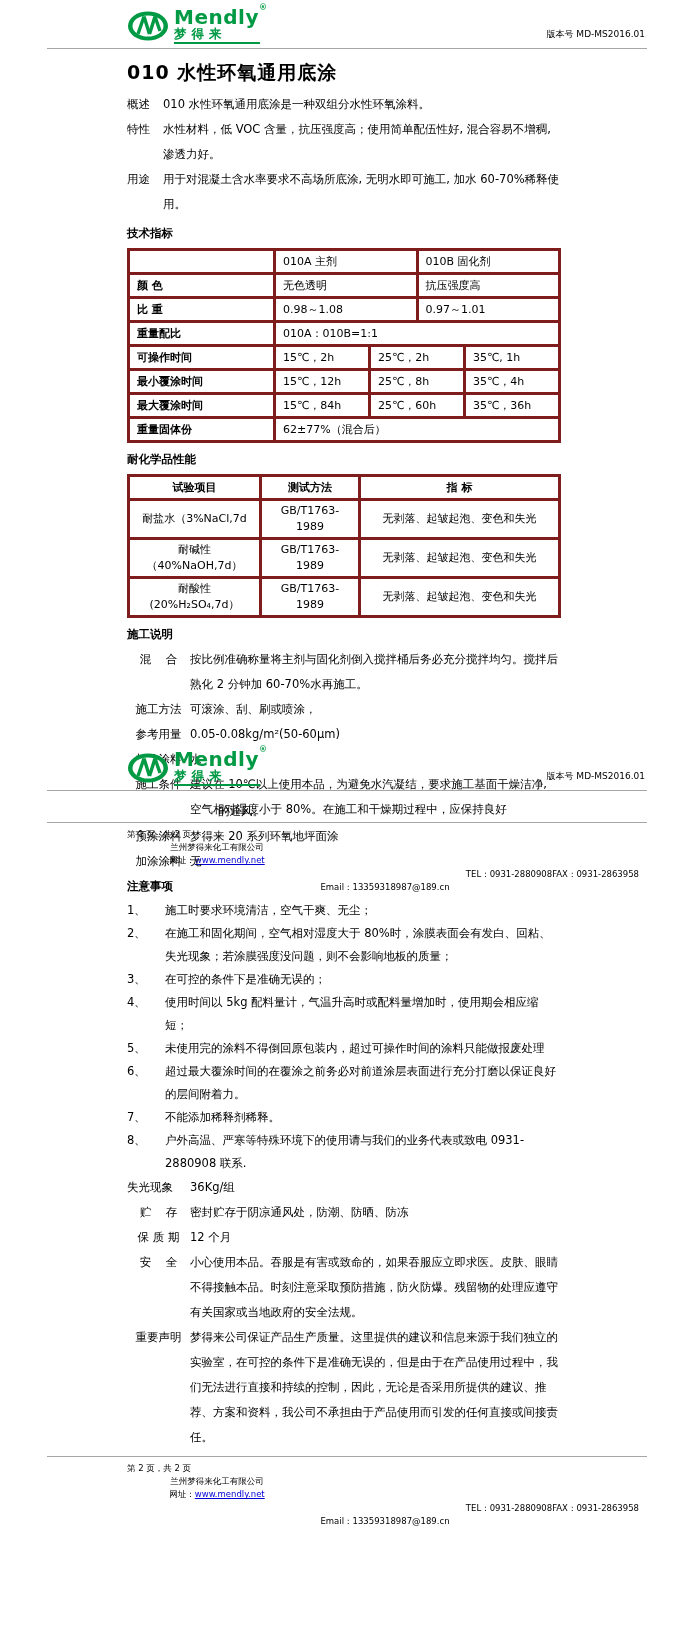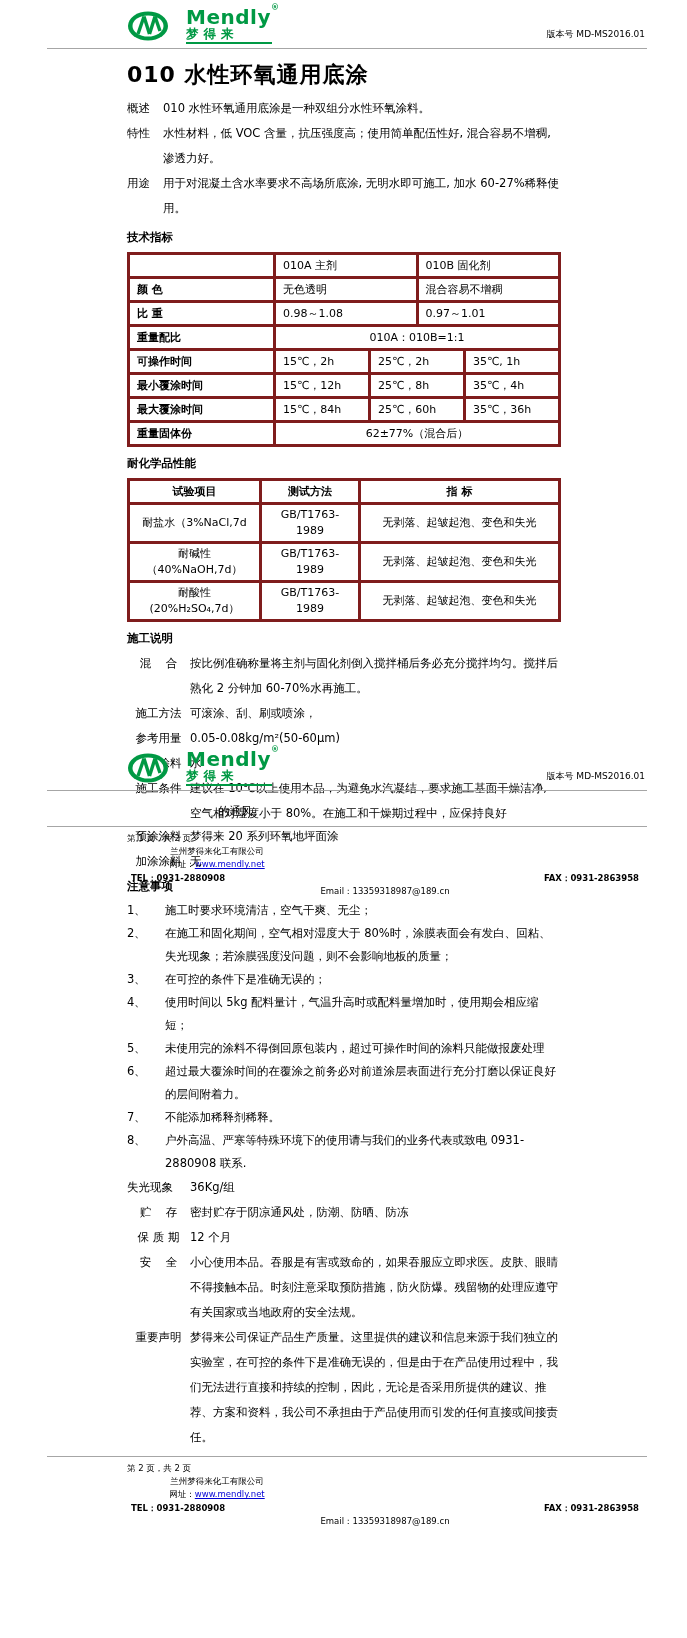--- a/index.html
+++ b/index.html
@@ -11,56 +11,56 @@
   .page{display:flex;flex-direction:column;}
   .page1{height:742px;}
   .page2{height:896px;}
   
   .page-header{
     display:flex;justify-content:space-between;align-items:flex-end;
     padding:5px 42px 3px 126px;
   }
   .logo{display:flex;align-items:flex-start;}
   .logo svg{display:block;}
-  .logo-textwrap{margin-left:12px;line-height:1;position:relative;top:2px;}
+  .logo-textwrap{margin-left:0;line-height:1;position:relative;top:2px;}
   .logo-brand{font-weight:bold;font-size:20px;letter-spacing:0.5px;color:var(--green);}
   .logo-reg{font-size:8px;vertical-align:top;position:relative;top:-3px;color:var(--green);font-weight:bold;}
   .logo-brand-cn{font-weight:bold;font-size:12.5px;letter-spacing:5px;color:var(--green);margin-top:1px;}
   .logo-underline{height:2px;background:var(--green);width:86px;margin-top:1px;}
   .version{font-size:9px;color:#000;padding-bottom:2px;}
   .header-rule{border:none;border-top:1.5px solid #a6a6a6;margin:2px 40px 0 47px;}
   
   .content{margin:0 126px 0 127px;flex:1;}
-  .doc-title{font-size:22px;font-weight:bold;margin:11px 0 6px 0;letter-spacing:1px;}
+  .doc-title{font-size:19px;font-weight:bold;margin:11px 0 6px 0;letter-spacing:1px;}
   .row{display:flex;align-items:flex-start;line-height:25px;font-size:11.5px;}
   .row .lbl{font-weight:normal;flex-shrink:0;white-space:pre;}
   .lbl-s{width:36px;}
   .lbl-m{width:63px;text-align:center;}
   .row .txt{flex:1;}
   .heading{font-weight:bold;font-size:11.5px;line-height:25px;}
   
   table{border-collapse:collapse;width:100%;font-size:11px;table-layout:fixed;margin:2px 0 4px 0;}
   td{border:3px solid #7f1d1d;padding:2px 7px;height:17px;line-height:16px;}
   .tech td.c-label{font-weight:bold;}
   .tech .wide-label{letter-spacing:0;}
-  td.center{text-align:center;}
+  td.center{}
   .chem td{text-align:center;}
   .chem td.hdr{font-weight:bold;}
   
   .note{display:flex;font-size:11.5px;line-height:23px;}
   .note .num{width:38px;flex-shrink:0;}
   .note .ntxt{flex:1;}
   
   .page-footer{margin-top:auto;}
   .footer-rule{border:none;border-top:1.5px solid #a6a6a6;margin:0 40px 4px 47px;}
   .footer-cols{display:flex;margin:0 44px 0 127px;font-size:8.5px;line-height:1.55;flex-direction:column;}
   .footer-pagenum{width:128px;flex-shrink:0;padding-top:1px;}
   .footer-center{width:180px;flex-shrink:0;text-align:center;}
   .footer-right{flex:1;text-align:center;}
-  .footer-telfax{display:flex;justify-content:space-between;padding:0 4px;font-weight:bold;}
+  .footer-telfax{display:flex;justify-content:flex-end;padding:0 4px;}
   a.weblink{color:#0000d4;text-decoration:underline;}
   .page2 .page-footer{margin-bottom:110px;}
   .cont-line{font-size:11.5px;line-height:25px;margin-left:91px;}
   .sp8{height:8px;}
   .sp4{height:4px;}
   :root{--green:#009944;}
 </style>
 </head>
 <body>
 
@@ -95,21 +95,21 @@
     <div class="row">
       <span class="lbl lbl-s">概述</span>
       <span class="txt">010 水性环氧通用底涂是一种双组分水性环氧涂料。</span>
     </div>
     <div class="row">
       <span class="lbl lbl-s">特性</span>
       <span class="txt">水性材料，低 VOC 含量，抗压强度高；使用简单配伍性好, 混合容易不增稠, 渗透力好。</span>
     </div>
     <div class="row">
       <span class="lbl lbl-s">用途</span>
-      <span class="txt">用于对混凝土含水率要求不高场所底涂, 无明水即可施工, 加水 60-27%稀释使用。</span>
+      <span class="txt">用于对混凝土含水率要求不高场所底涂, 无明水即可施工, 加水 60-70%稀释使用。</span>
     </div>
 
     <div class="sp4"></div>
     <div class="heading">技术指标</div>
     <table class="tech">
       <colgroup>
         <col style="width:146px">
           <col>
           <col>
           <col>
@@ -119,21 +119,21 @@
       </colgroup>
       <tbody>
           <tr>
         <td class="c-label"></td>
         <td colspan="3">010A 主剂</td>
         <td colspan="3">010B 固化剂</td>
       </tr>
       <tr>
         <td class="c-label wide-label">颜      色</td>
         <td colspan="3">无色透明</td>
-        <td colspan="3">混合容易不增稠</td>
+        <td colspan="3">抗压强度高</td>
       </tr>
       <tr>
         <td class="c-label wide-label">比      重</td>
         <td colspan="3">0.98～1.08</td>
         <td colspan="3">0.97～1.01</td>
       </tr>
       <tr>
         <td class="c-label">重量配比</td>
         <td colspan="6" class="center">010A：010B=1:1</td>
       </tr>

